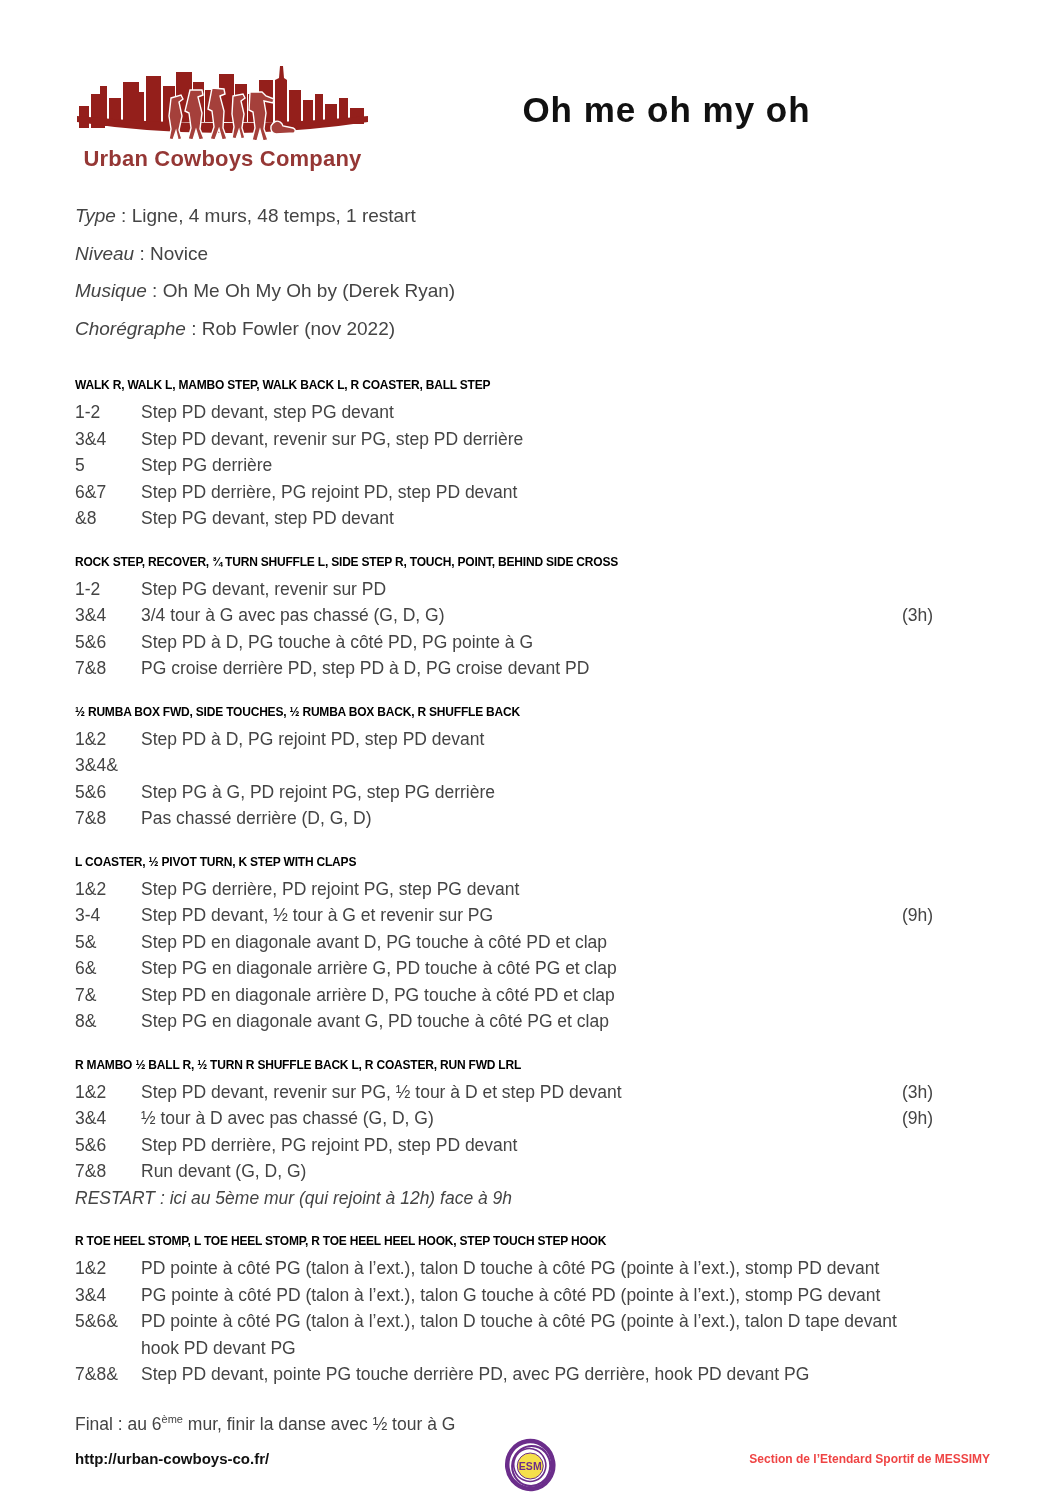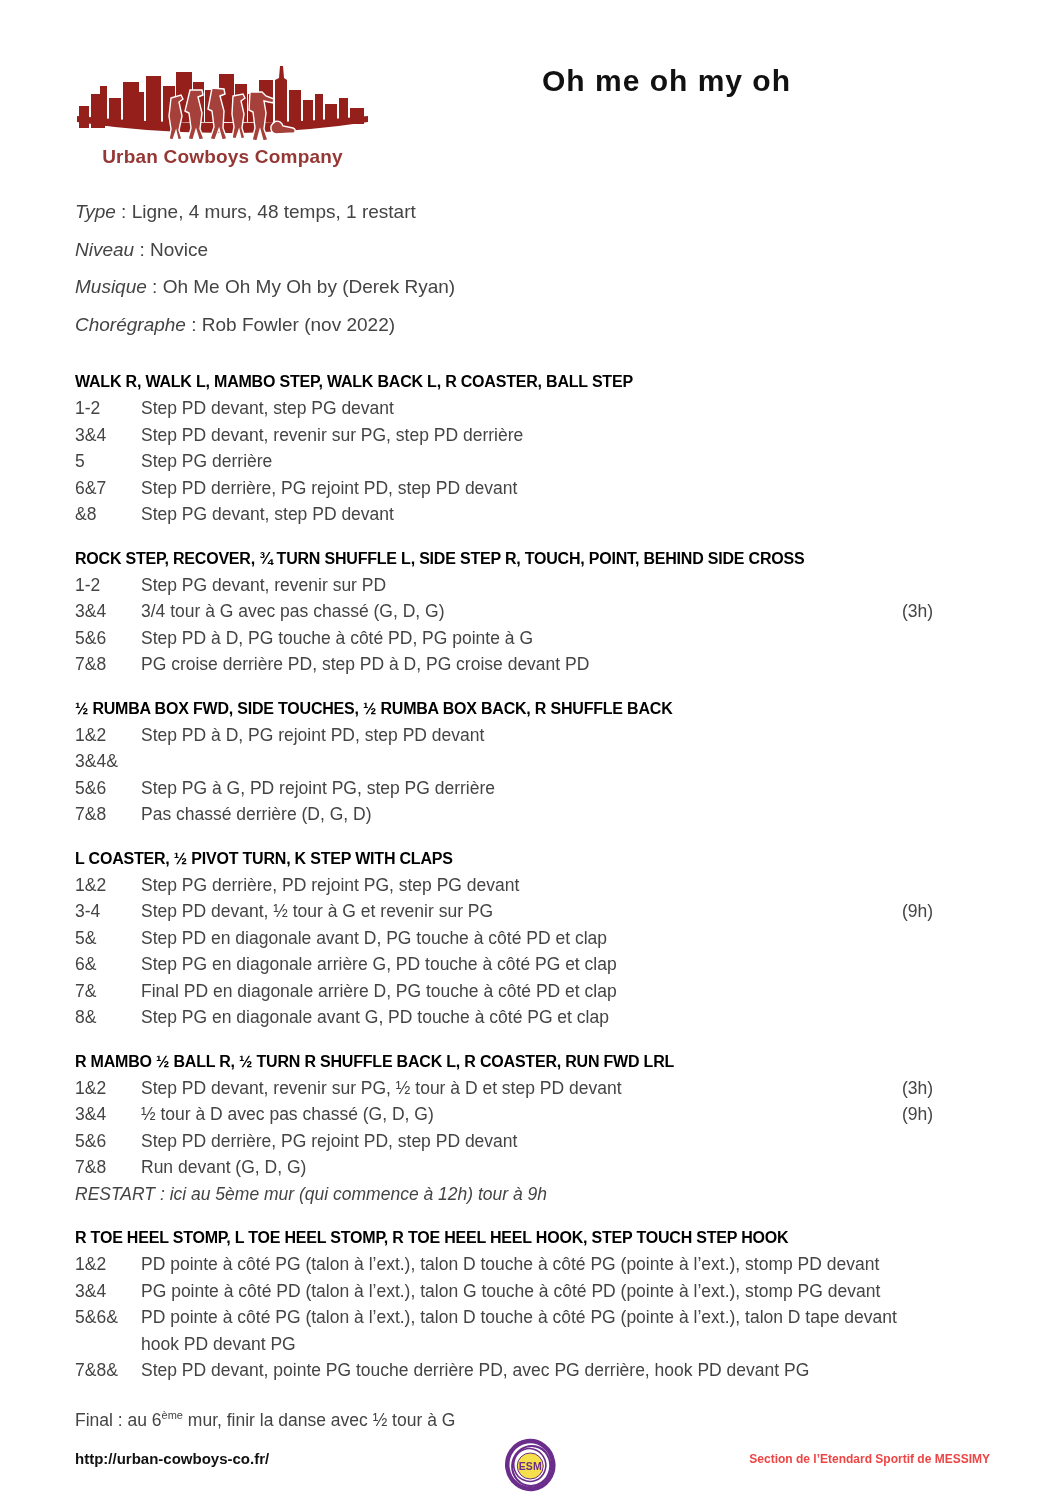--- a/index.html
+++ b/index.html
@@ -12,38 +12,38 @@
     background:#ffffff;
     padding:64px 75px 0 75px;
     overflow:hidden;
   }
   
   .header-row { display:flex; align-items:flex-start; }
   .logo-block { width:305px; flex:0 0 305px; }
   .skyline-svg { display:block; }
   .company-name {
     width:295px; text-align:center;
-    color:#953735; font-weight:bold; font-size:19px;
+    color:#953735; font-weight:bold; font-size:22px;
     margin-top:0px; letter-spacing:0.2px;
   }
   .doc-title {
     flex:1; text-align:center;
-    font-size:30px; font-weight:bold; color:#111;
-    padding-right:30px; letter-spacing:1px;
+    font-size:35px; font-weight:bold; color:#111;
+    margin-top:26px; padding-right:30px; letter-spacing:1px;
   }
   
   .meta-block { margin-top:30px; }
   .meta-row { font-size:19px; line-height:28.5px; color:#444;margin-top:9px; }
   .meta-label { font-style:italic; }
   
   .sections { margin-top:29px; }
   .section { margin-bottom:17px; }
   .section-header {
     font-weight:bold; color:#000;
-    font-size:16px; line-height:27px; letter-spacing:-0.2px;
+    font-size:12px; line-height:27px; letter-spacing:-0.2px;
   }
   .step-row { display:flex; font-size:17.5px; line-height:26.5px; color:#444; width:858px; }
   .step-count { flex:0 0 66px; }
   .step-text { white-space:pre; }
   .step-wall { margin-left:auto; padding-left:10px; }
   .section-note { font-style:italic; font-size:17.5px; line-height:26.5px; color:#444; }
   
   .final-line { margin-top:25px; font-size:17.5px; color:#444; }
   .final-line sup { font-size:11px; vertical-align:super; }
   
@@ -200,21 +200,21 @@
         <div class="step-row">
           <div class="step-count">5&amp;</div>
           <div class="step-text">Step PD en diagonale avant D, PG touche à côté PD et clap</div>
         </div>
         <div class="step-row">
           <div class="step-count">6&amp;</div>
           <div class="step-text">Step PG en diagonale arrière G, PD touche à côté PG et clap</div>
         </div>
         <div class="step-row">
           <div class="step-count">7&amp;</div>
-          <div class="step-text">Final PD en diagonale arrière D, PG touche à côté PD et clap</div>
+          <div class="step-text">Step PD en diagonale arrière D, PG touche à côté PD et clap</div>
         </div>
         <div class="step-row">
           <div class="step-count">8&amp;</div>
           <div class="step-text">Step PG en diagonale avant G, PD touche à côté PG et clap</div>
         </div>
       </div>
       <div class="section">
         <div class="section-header">R MAMBO ½ BALL R, ½ TURN R SHUFFLE BACK L, R COASTER, RUN FWD LRL</div>
         <div class="step-row">
           <div class="step-count">1&amp;2</div>
@@ -227,21 +227,21 @@
           <div class="step-wall">(9h)</div>
         </div>
         <div class="step-row">
           <div class="step-count">5&amp;6</div>
           <div class="step-text">Step PD derrière, PG rejoint PD, step PD devant</div>
         </div>
         <div class="step-row">
           <div class="step-count">7&amp;8</div>
           <div class="step-text">Run devant (G, D, G)</div>
         </div>
-        <div class="section-note">RESTART : ici au 5ème mur (qui commence à 12h) tour à 9h</div>
+        <div class="section-note">RESTART : ici au 5ème mur (qui rejoint à 12h) face à 9h</div>
       </div>
       <div class="section">
         <div class="section-header">R TOE HEEL STOMP, L TOE HEEL STOMP, R TOE HEEL HEEL HOOK, STEP TOUCH STEP HOOK</div>
         <div class="step-row">
           <div class="step-count">1&amp;2</div>
           <div class="step-text">PD pointe à côté PG (talon à l’ext.), talon D touche à côté PG (pointe à l’ext.), stomp PD devant</div>
         </div>
         <div class="step-row">
           <div class="step-count">3&amp;4</div>
           <div class="step-text">PG pointe à côté PD (talon à l’ext.), talon G touche à côté PD (pointe à l’ext.), stomp PG devant</div>

